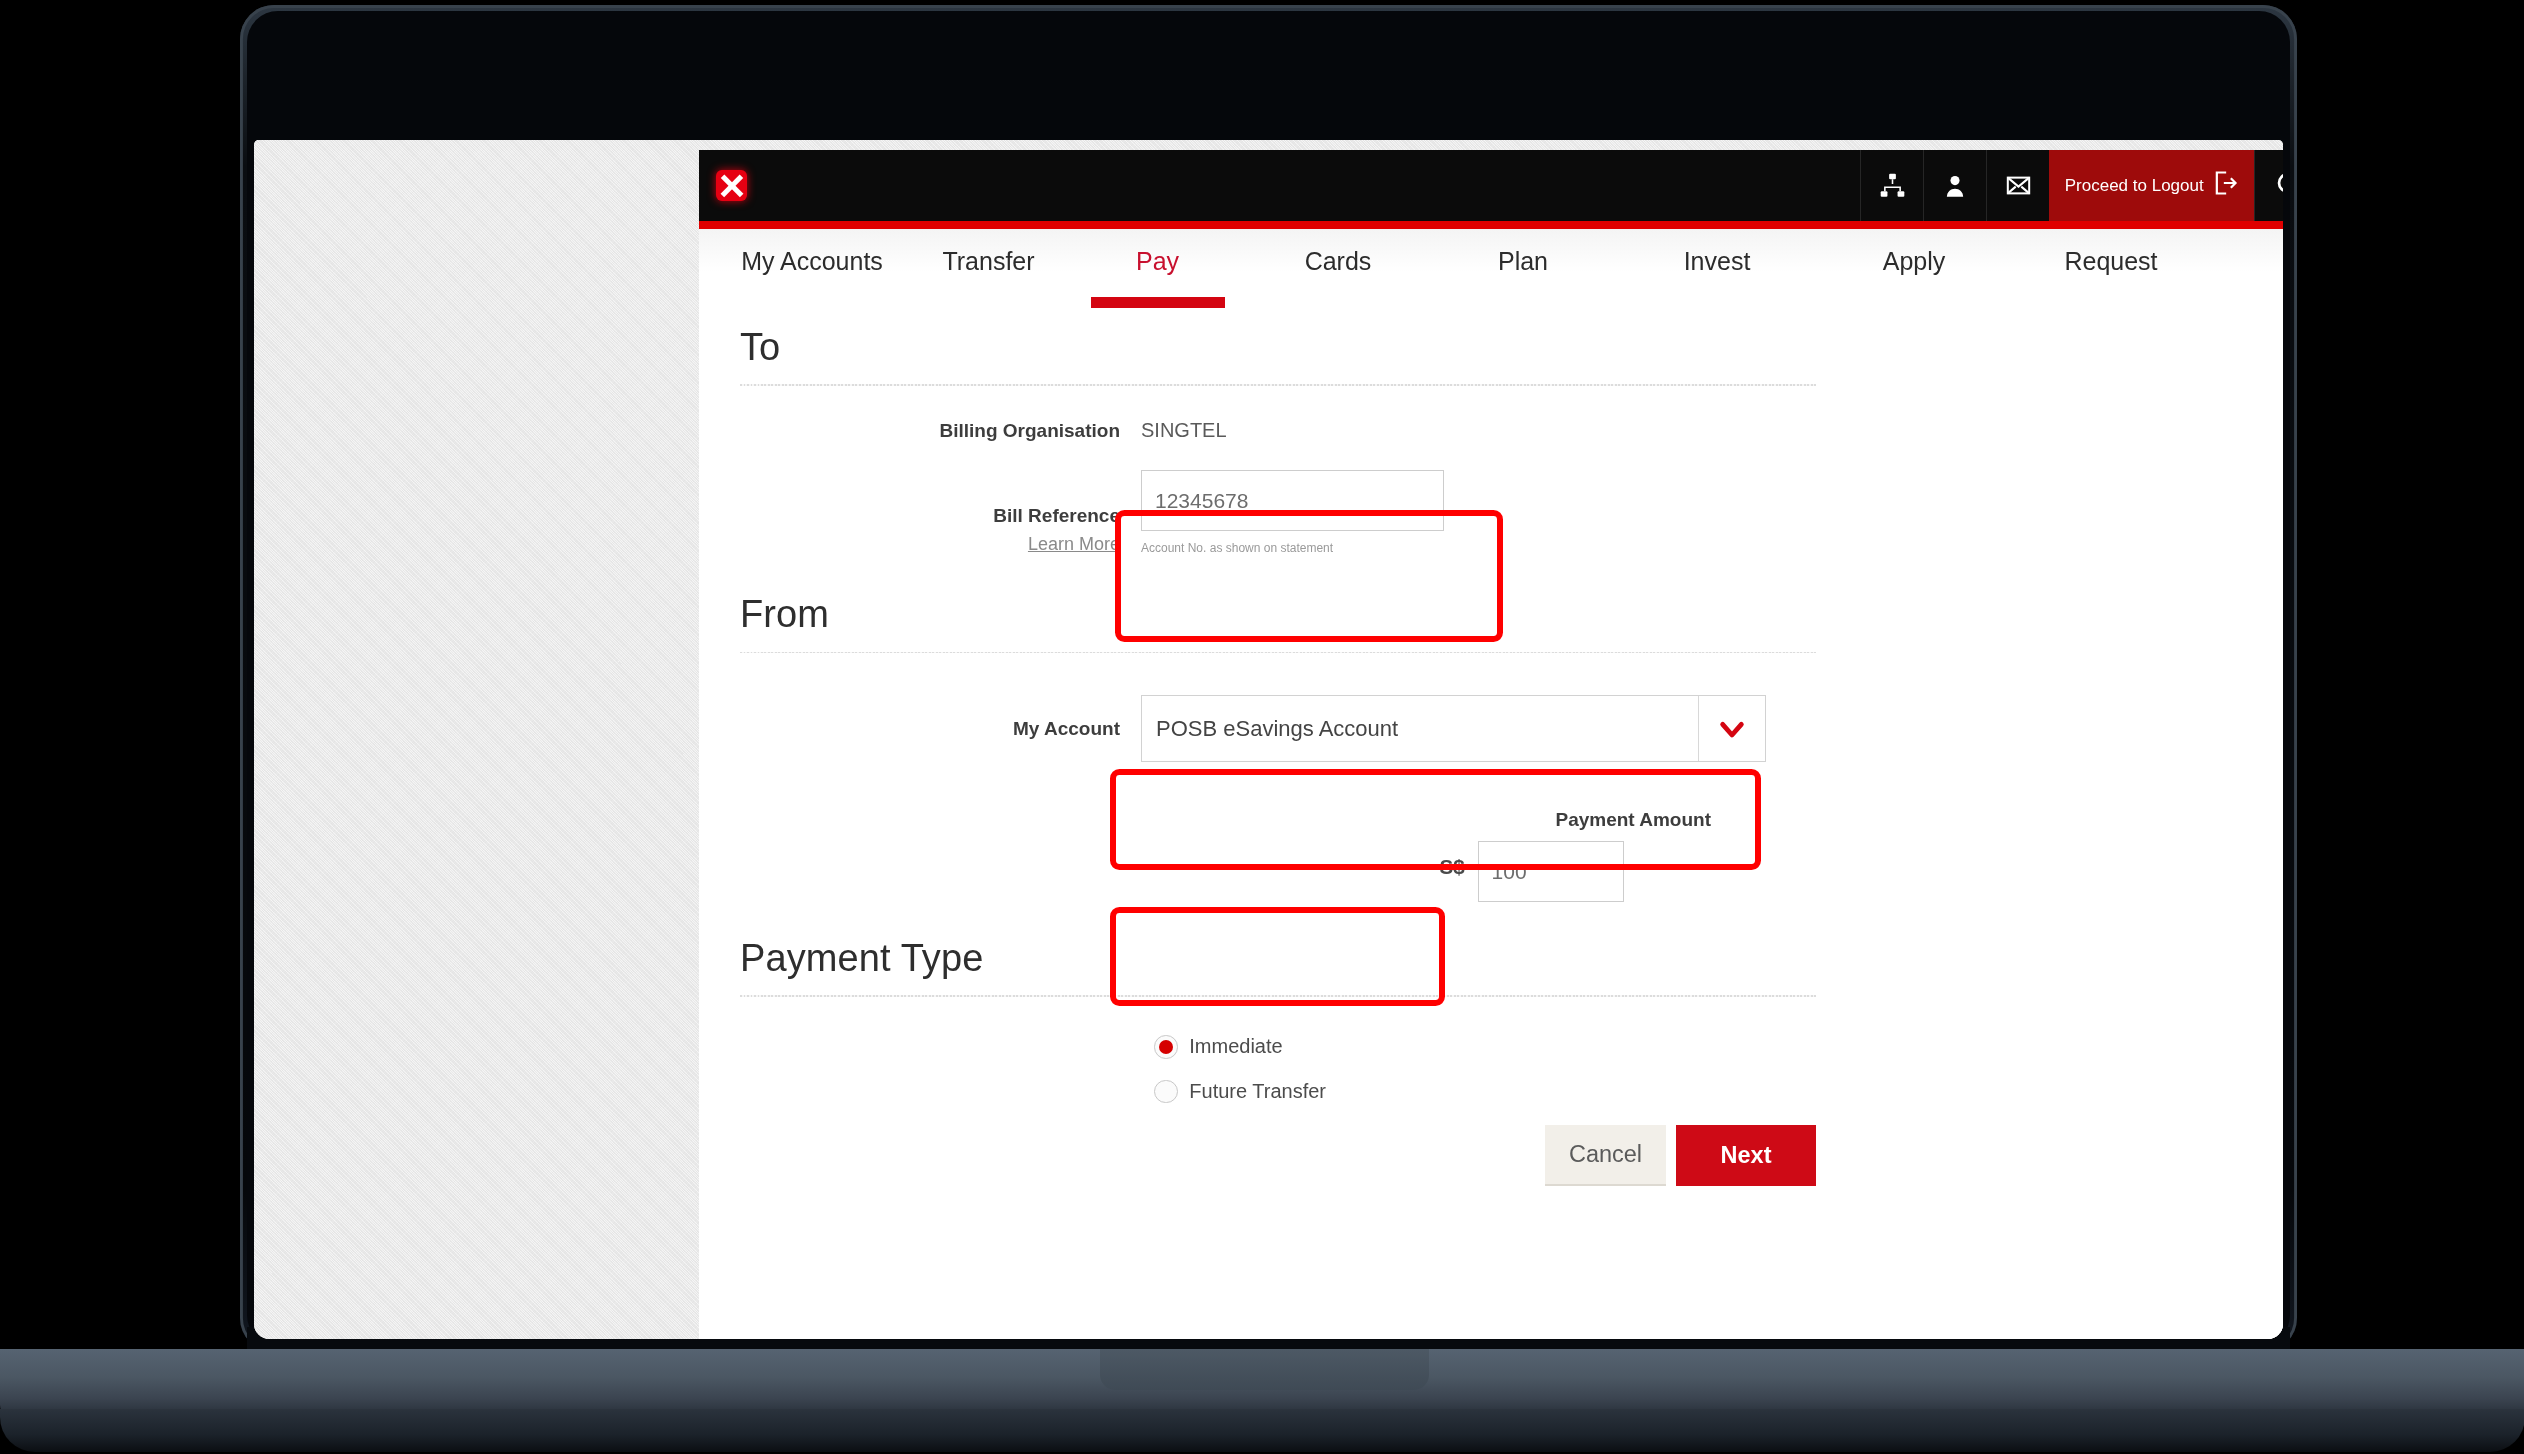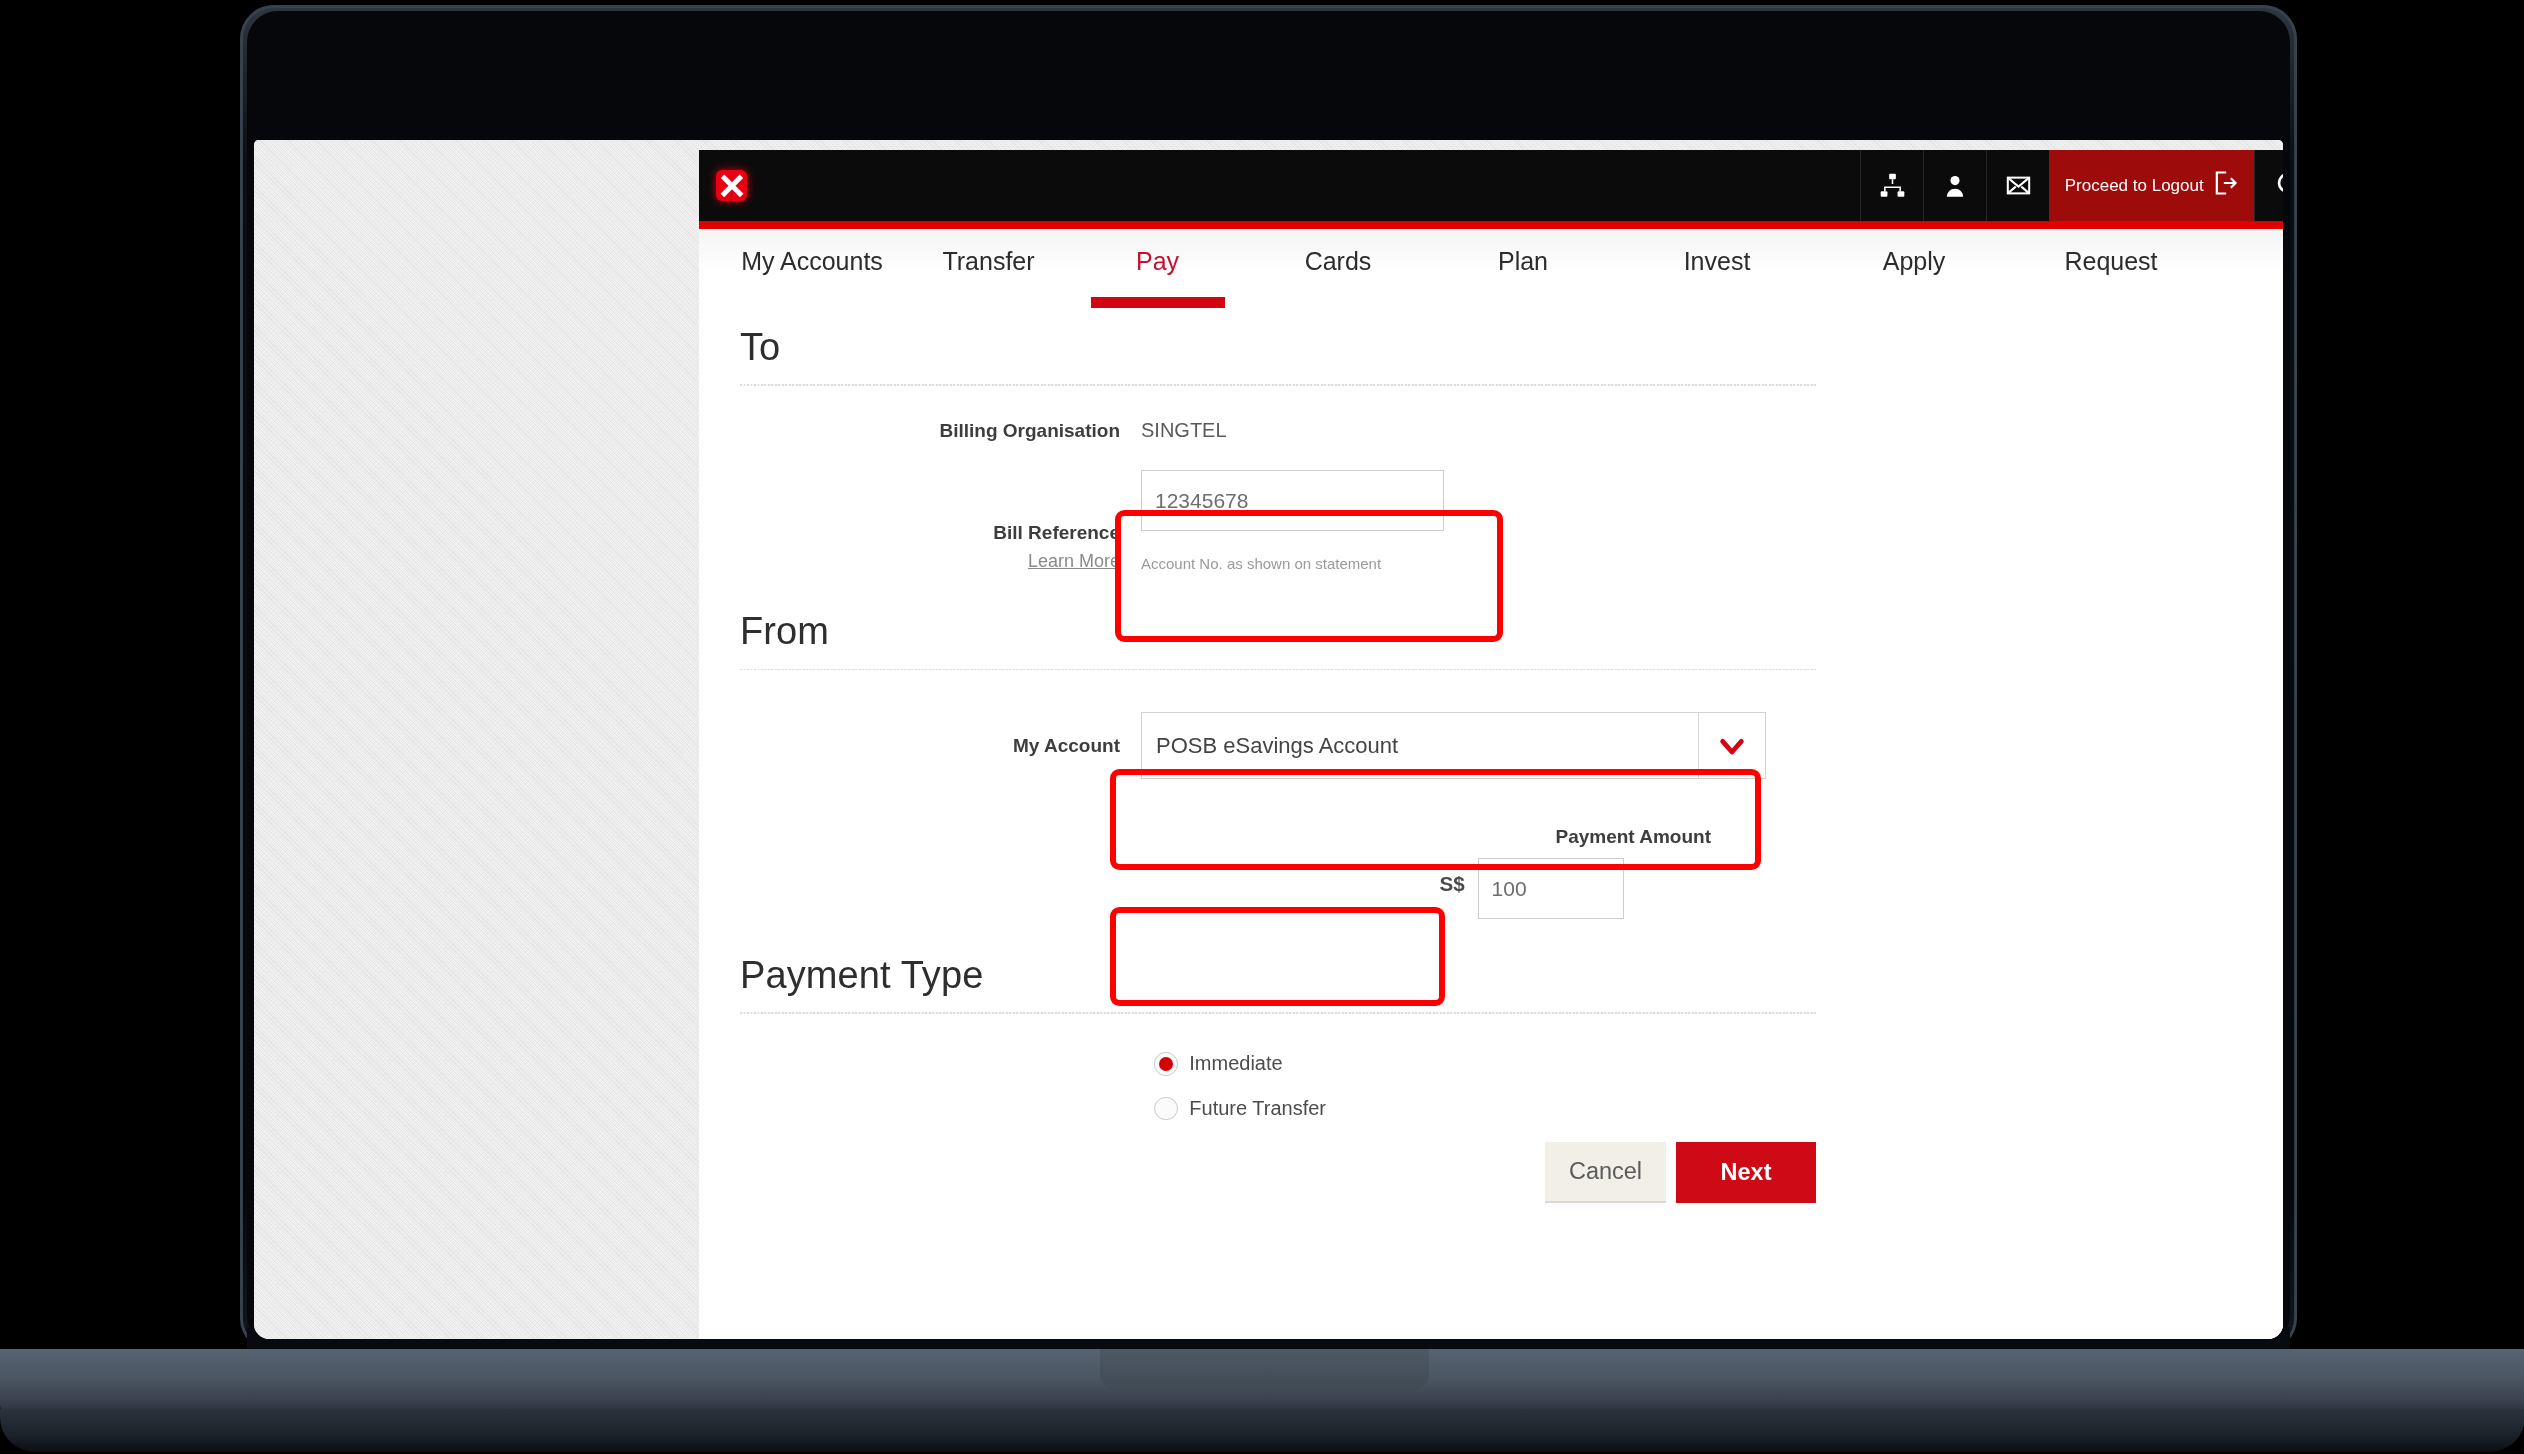--- a/index.html
+++ b/index.html
@@ -187,21 +187,21 @@
 
   .txt-input {
     width: 303px; height: 61px;
     border: 1.2px solid #cdcdcd;
     background: #fff;
     font-size: 21px; color: #6d6d6d;
     padding: 0 13px;
     font-family: "Liberation Sans", sans-serif;
   }
   .hint {
-    font-size: 15px; color: #9a9a9a; margin-top: 24px;
+    font-size: 12px; color: #9a9a9a; margin-top: 10px;
   }
 
   
   .annot {
     position: absolute;
     border: 6.5px solid #ff0000;
     border-radius: 9.4px;
     pointer-events: none;
   }
 

